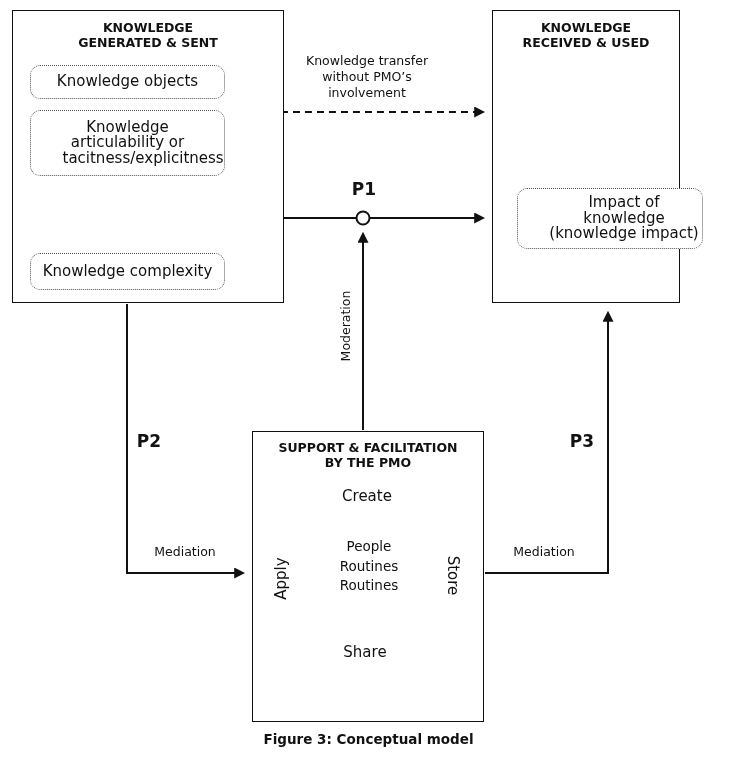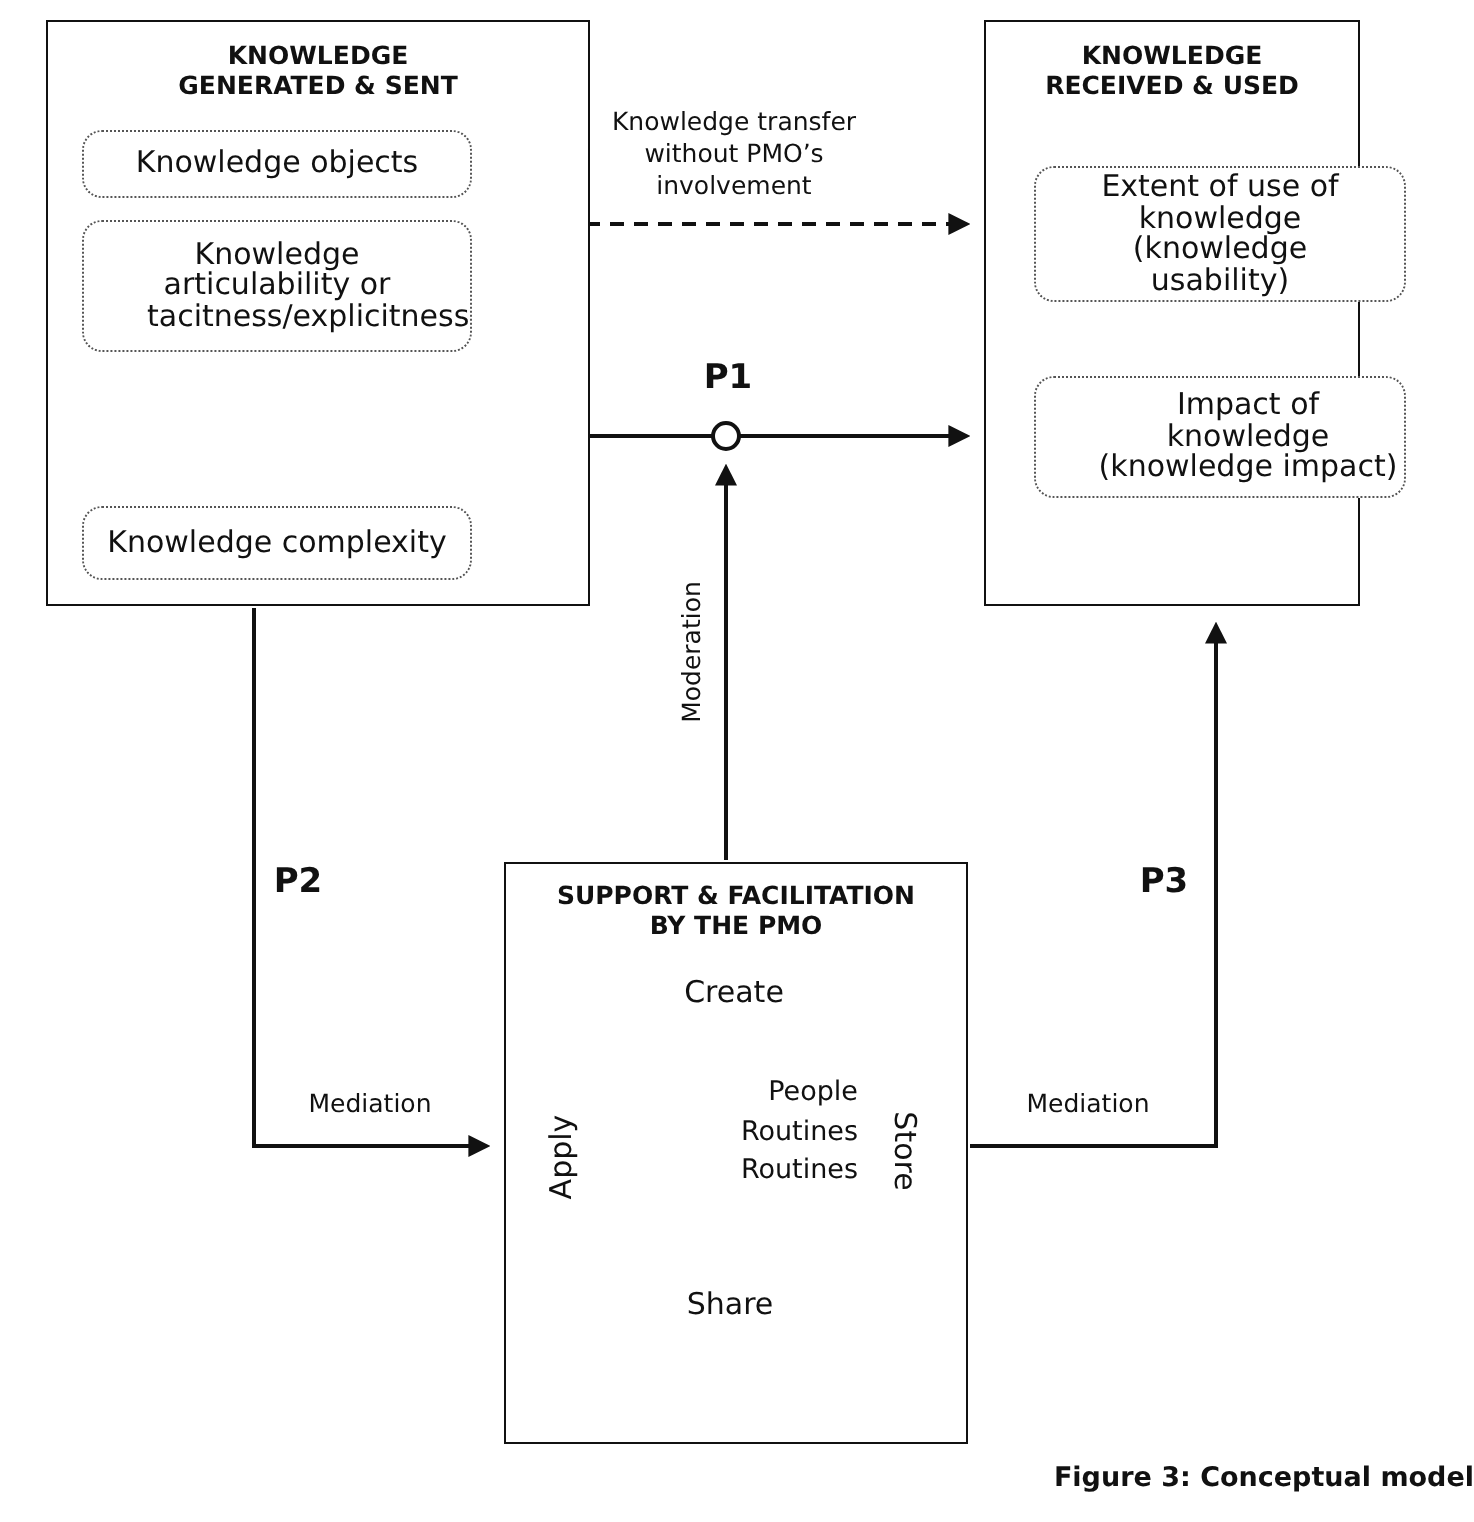--- a/index.html
+++ b/index.html
@@ -54,28 +54,28 @@
   .cycle-word {
     position: absolute;
     font-size: 15px;
     text-align: center;
     line-height: 17px;
     background: transparent;
   }
   .core-text {
     position: absolute;
     left: 309px; top: 537px; width: 120px;
-    text-align: right;
+    text-align: center;
     font-size: 13.5px;
     line-height: 19.5px;
   }
   .caption {
     position: absolute;
     left: 0; top: 731px; width: 737px;
-    text-align: right;
+    text-align: center;
     font-weight: bold;
     font-size: 13.5px;
   }
 </style>
 </head>
 <body>
 
 <div class="canvas">
 
   <svg class="connector-layer" viewBox="0 0 737 761" xmlns="http://www.w3.org/2000/svg">
@@ -98,38 +98,35 @@
     <circle cx="363" cy="218" r="6.5" fill="#ffffff" stroke="#111111" stroke-width="2"></circle>
 
     <path d="M282 549 Q289 503 331 496" stroke="#111111" stroke-width="2" fill="none" marker-end="url(#ah)"></path>
     <path d="M399 495 Q446 501 452 541" stroke="#111111" stroke-width="2" fill="none" marker-end="url(#ah)"></path>
     <path d="M452 601 Q446 646 399 652" stroke="#111111" stroke-width="2" fill="none" marker-end="url(#ah)"></path>
     <path d="M337 654 Q289 649 281 607" stroke="#111111" stroke-width="2" fill="none" marker-end="url(#ah)"></path>
 
     <polygon points="331,516 407,516 433,542 433,607 407,633 331,633 305,607 305,542" fill="#ffffff" stroke="#111111" stroke-width="2"></polygon>
   </svg>
 
-  <div class="box" style="left:23px; top:10px; width:272px; height:293px;">
+  <div class="box" style="left:12px; top:10px; width:272px; height:293px;">
     <div class="box-title" style="max-width:145px;">KNOWLEDGE GENERATED &amp; SENT</div>
     <div class="subbox" style="left:17px; top:54px; width:195px; height:34px;">
       <span>Knowledge objects</span>
     </div>
     <div class="subbox" style="left:17px; top:99px; width:195px; height:66px;">
       <span style="max-width:130px;">Knowledge articulability or tacitness/explicitness</span>
     </div>
     <div class="subbox" style="left:17px; top:242px; width:195px; height:37px;">
       <span>Knowledge complexity</span>
     </div>
   </div>
 
   <div class="box" style="left:492px; top:10px; width:188px; height:293px;">
     <div class="box-title" style="max-width:138px;">KNOWLEDGE RECEIVED &amp; USED</div>
-    <div class="subbox" style="left:24px; top:72px; width:186px; height:68px;">
-      <span style="max-width:150px;">Extent of use of knowledge (knowledge usability)</span>
-    </div>
     <div class="subbox" style="left:24px; top:177px; width:186px; height:61px;padding-left:28px;">
       <span style="max-width:150px;">Impact of knowledge (knowledge impact)</span>
     </div>
   </div>
 
   <div class="box" style="left:252px; top:431px; width:232px; height:291px;">
     <div class="box-title" style="max-width:195px; margin-top:8px;">SUPPORT &amp; FACILITATION BY THE PMO</div>
   </div>
 
   <div class="cycle-word" style="left:327px; top:488px; width:80px;">Create</div>

